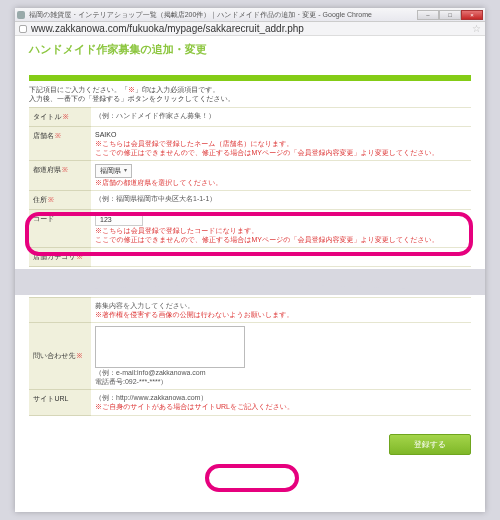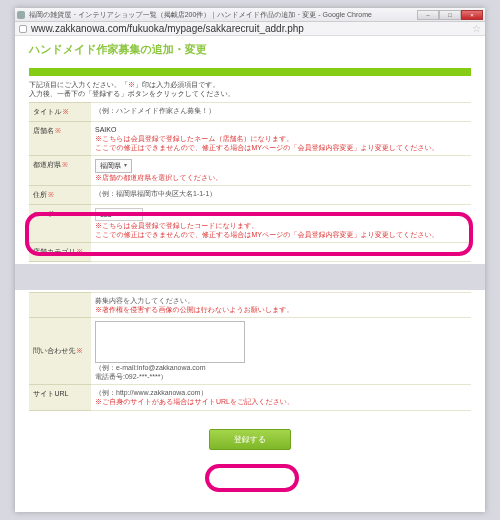--- a/index.html
+++ b/index.html
@@ -65,22 +65,22 @@
     position: absolute;
     top: 28px; left:0; right:0; bottom:0;
     background: #fff;
     padding: 6px 14px 10px 14px;
     overflow: hidden;
   }
   .page-title {
     color: #8cc63f;
     font-size: 11px;
     font-weight: bold;
-    border-bottom: 8px solid #84cc16;
-    padding-bottom: 11px;
+    border-bottom: 6px solid #84cc16;
+    padding-bottom: 18px;
     margin-bottom: 4px;
   }
   .instructions {
     font-size: 7px; color:#444; line-height: 1.3;
     margin-bottom: 4px;
   }
   .instructions .req { color:#d33; }
 
   table.form {
     width: 100%;
@@ -158,21 +158,21 @@
 
   
   .hl {
     position: absolute;
     border: 4px solid #e6007e;
     border-radius: 14px;
     pointer-events: none;
   }
 
   .submit-row {
-    text-align: center;
+    text-align: right;
     padding: 18px 0 4px;
   }
   .submit-btn {
     display:inline-block;
     background: linear-gradient(#a4d54a,#7fb728);
     color:#fff;
     font-size: 8px;
     padding: 4px 24px;
     border-radius: 2px;
     border: 1px solid #6fa51e;

